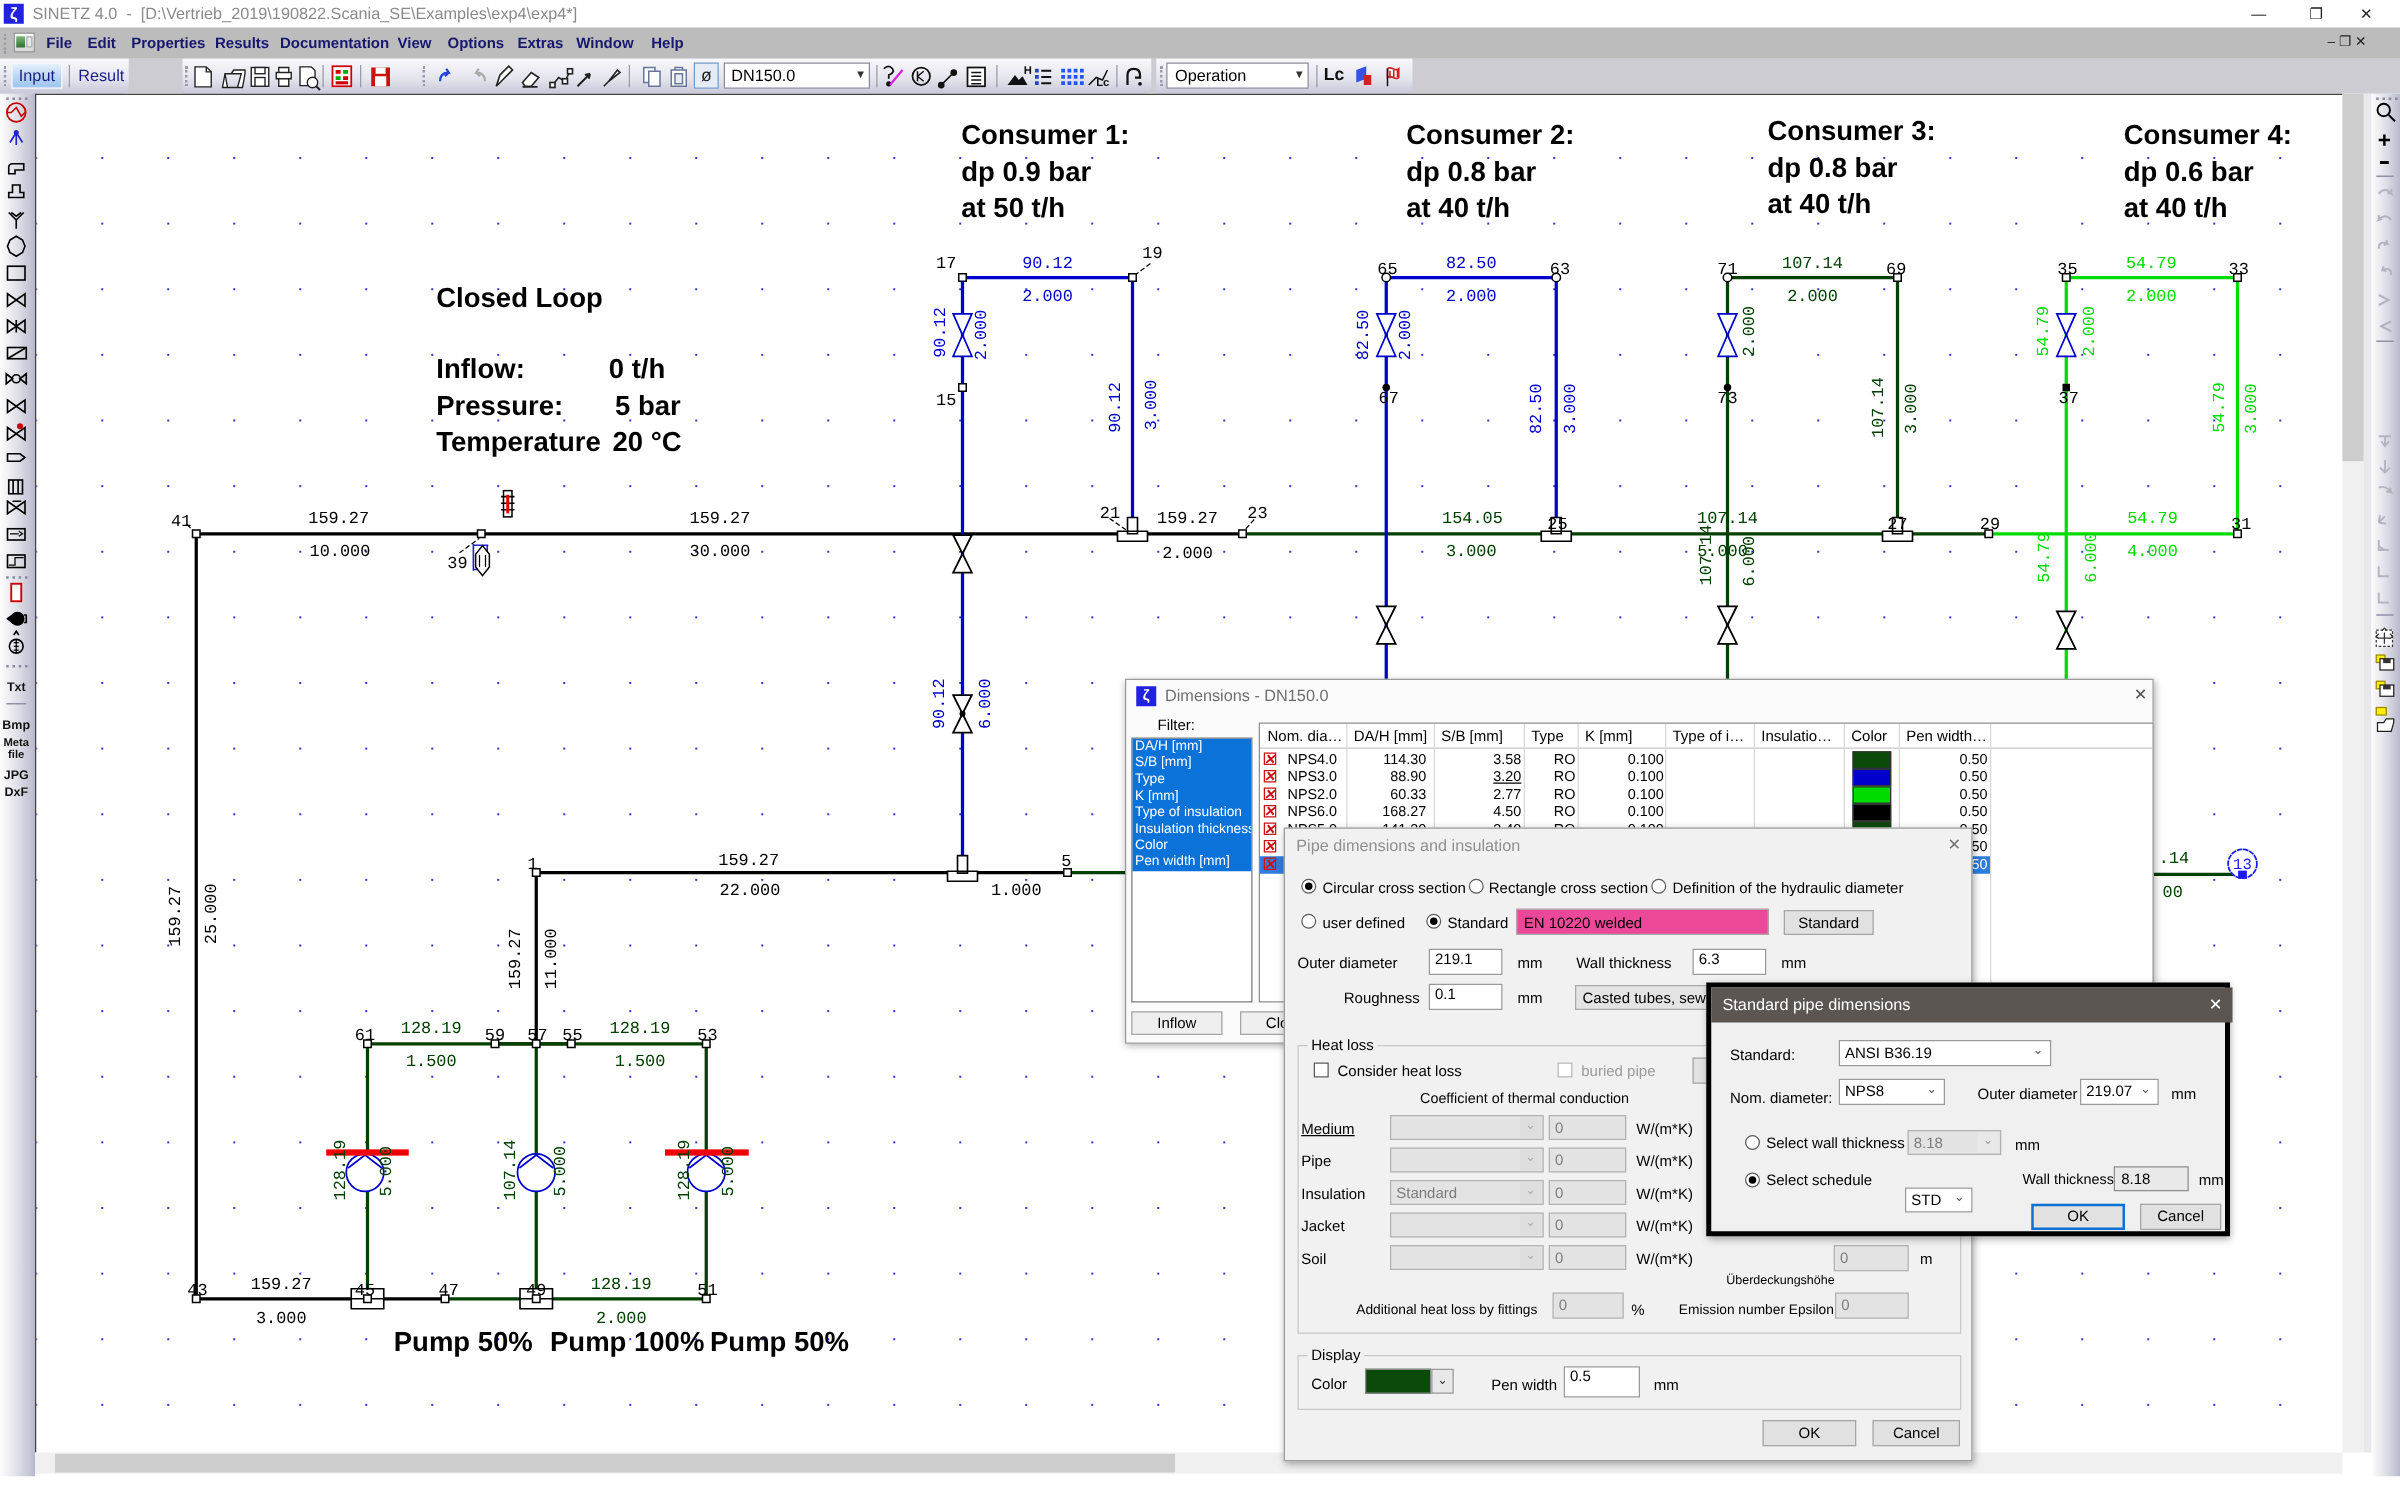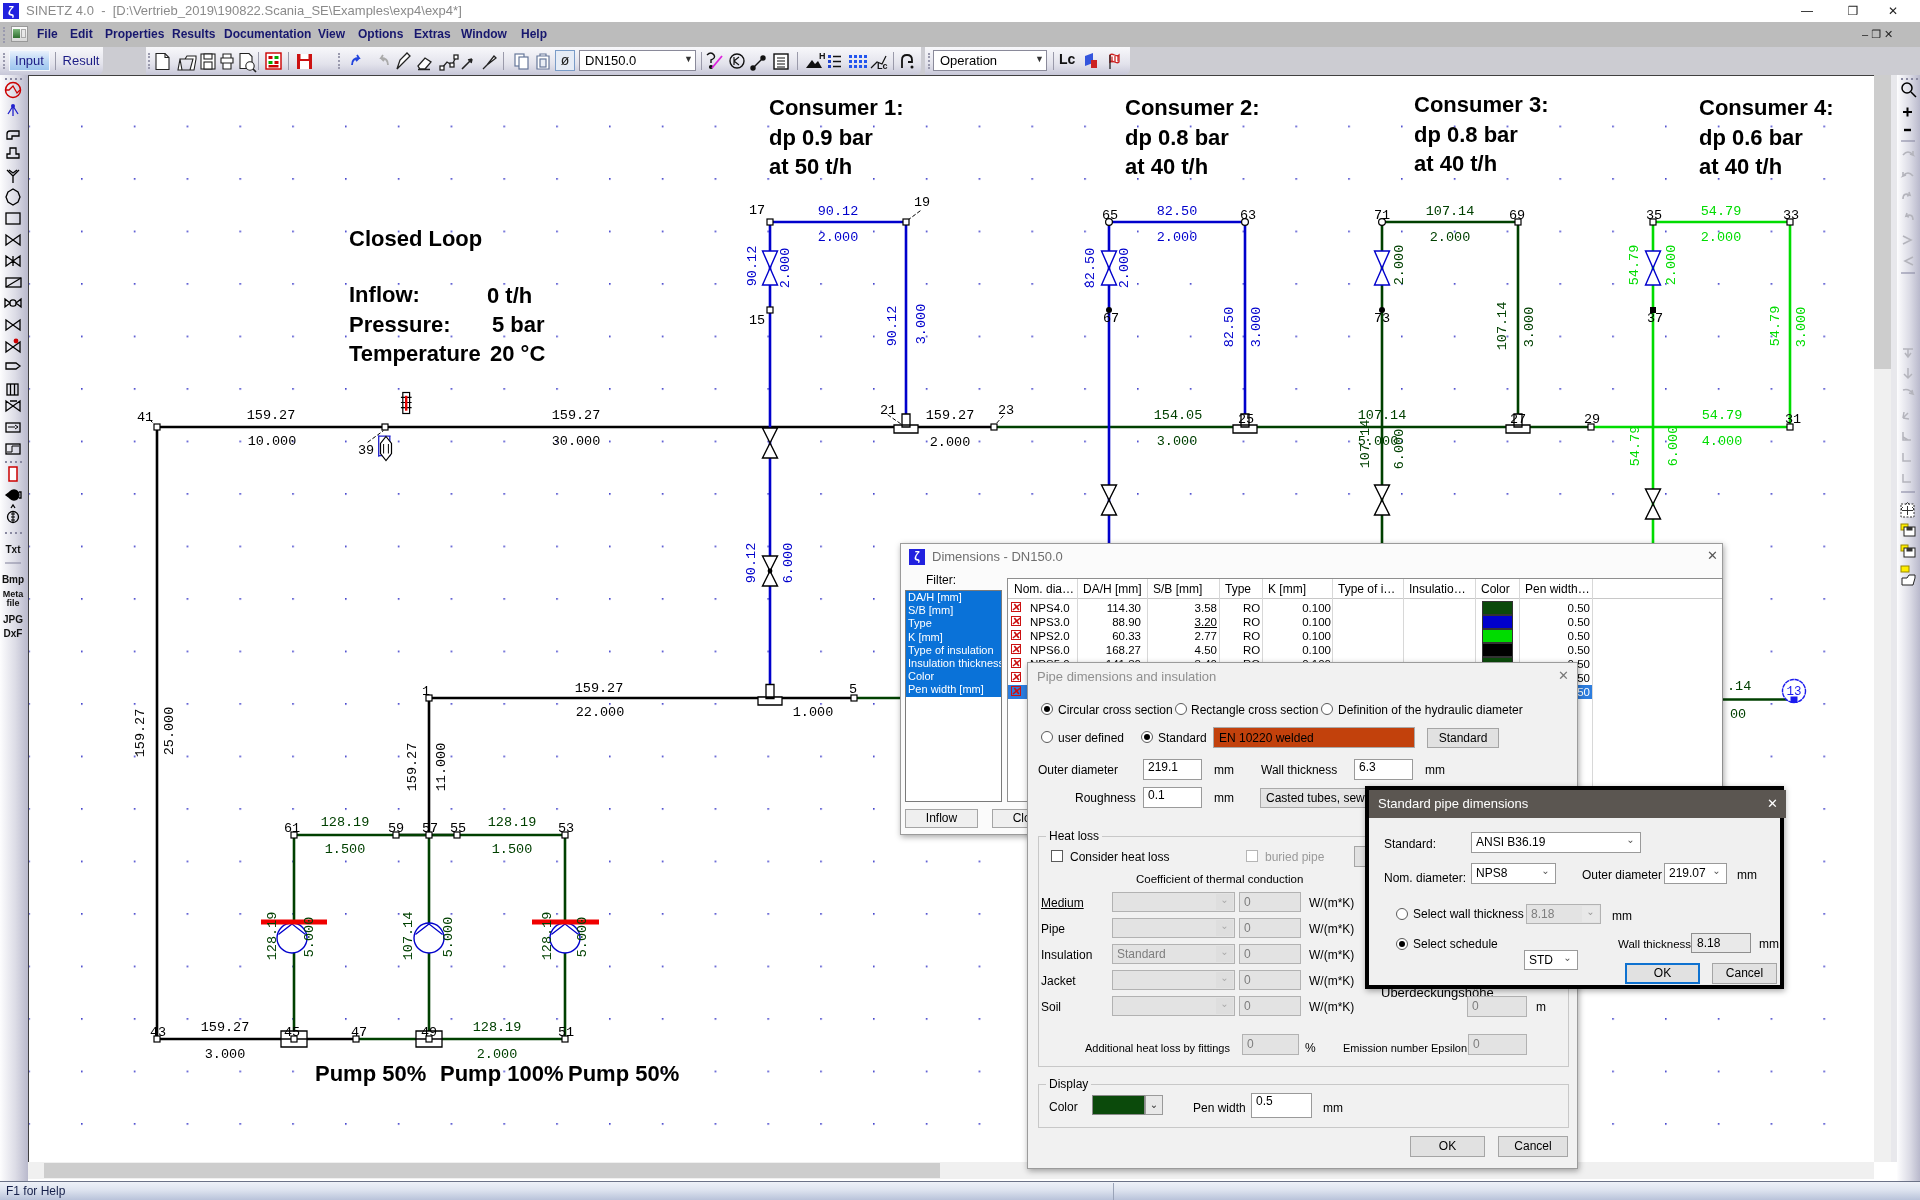--- a/index.html
+++ b/index.html
@@ -691,21 +691,21 @@
     <div class="radio sel" style="left:13px; top:40px;"></div>
       <div class="lbl" style="left:30px; top:40px;">Circular cross section</div>
     <div class="radio" style="left:147px; top:40px;"></div>
       <div class="lbl" style="left:163px; top:40px;">Rectangle cross section</div>
     <div class="radio" style="left:293px; top:40px;"></div>
       <div class="lbl" style="left:310px; top:40px;">Definition of the hydraulic diameter</div>
     <div class="radio" style="left:13px; top:68px;"></div>
       <div class="lbl" style="left:30px; top:68px;">user defined</div>
     <div class="radio sel" style="left:113px; top:68px;"></div>
       <div class="lbl" style="left:130px; top:68px;">Standard</div>
-    <div class="abs" style="left:185px; top:64px; width:202px; height:21px; background:#c2410c; border:1px solid #a9a9a9; font-size:12px; padding:3px 0 0 5px;">EN 10220 welded</div>
+    <div class="abs" style="left:185px; top:64px; width:202px; height:21px; background:#ec4899; border:1px solid #a9a9a9; font-size:12px; padding:3px 0 0 5px;">EN 10220 welded</div>
     <div class="btn" style="left:399px; top:65px; width:72px; height:20px; line-height:18px;">Standard</div>
     <div class="lbl" style="left:10px; top:100px;">Outer diameter</div>
     <div class="field" style="left:115px; top:96px; width:59px; height:21px;">219.1</div>
     <div class="lbl" style="left:186px; top:100px;">mm</div>
     <div class="lbl" style="left:233px; top:100px;">Wall thickness</div>
     <div class="field" style="left:326px; top:96px; width:59px; height:21px;">6.3</div>
     <div class="lbl" style="left:397px; top:100px;">mm</div>
     <div class="lbl" style="left:47px; top:128px;">Roughness</div>
     <div class="field" style="left:115px; top:124px; width:59px; height:21px;">0.1</div>
     <div class="lbl" style="left:186px; top:128px;">mm</div>
@@ -739,21 +739,21 @@
     <div class="gfield" style="left:84px; top:307px; width:123px; height:20px;">
         <span class="combo-arrow" style="background:#dedede; color:#aaa;">⌄</span>
       </div>
     <div class="gfield" style="left:211px; top:307px; width:62px; height:20px; padding-top:2px;">0</div>
     <div class="lbl" style="left:281px; top:311px;">W/(m*K)</div>
     <div class="gfield" style="left:84px; top:333px; width:123px; height:20px;">
         <span class="combo-arrow" style="background:#dedede; color:#aaa;">⌄</span>
       </div>
     <div class="gfield" style="left:211px; top:333px; width:62px; height:20px; padding-top:2px;">0</div>
     <div class="lbl" style="left:281px; top:337px;">W/(m*K)</div>
-    <div class="lbl" style="left:337px; top:322px; font-size:13px;padding-left:16px;">Überdeckungshöhe</div>
+    <div class="lbl" style="left:337px; top:356px; font-size:10px;padding-left:16px;">Überdeckungshöhe</div>
     <div class="gfield" style="left:439px; top:333px; width:60px; height:21px; padding-top:2px;">0</div>
     <div class="lbl" style="left:508px; top:337px;">m</div>
     <div class="lbl" style="left:57px; top:379px; font-size:11px;">Additional heat loss by fittings</div>
     <div class="gfield" style="left:214px; top:371px; width:57px; height:21px; padding-top:2px;">0</div>
     <div class="lbl" style="left:277px; top:378px;">%</div>
     <div class="lbl" style="left:315px; top:379px; font-size:11px;">Emission number Epsilon</div>
     <div class="gfield" style="left:440px; top:371px; width:59px; height:21px; padding-top:2px;">0</div>
     <div class="groupbox" style="left:10px; top:421px; width:531px; height:44px;"></div>
     <div class="abs" style="left:18px; top:414px; font-size:12px; background:#f1f1f1; padding:0 3px;">Display</div>
     <div class="lbl" style="left:21px; top:437px;">Color</div>
@@ -784,17 +784,13 @@
     <div class="radio sel" style="left:27px; top:148px;"></div>
       <div class="lbl" style="left:44px; top:147px;">Select schedule</div>
     <div class="field" style="left:155px; top:160px; width:54px; height:20px; padding-top:2px;">STD<span class="combo-arrow" style="background:#fff; color:#555;">⌄</span></div>
     <div class="lbl" style="left:249px; top:148px; font-size:11.5px;">Wall thickness</div>
     <div class="abs" style="left:322px; top:143px; width:60px; height:20px; background:#e9e9e9; border:1px solid #8f8f8f; font-size:12px; padding:2px 0 0 5px;">8.18</div>
     <div class="lbl" style="left:390px; top:147px;">mm</div>
     <div class="btn" style="left:256px; top:173px; width:75px; height:21px; line-height:17px; border:2px solid #0f72d0;">OK</div>
     <div class="btn" style="left:343px; top:173px; width:65px; height:21px; line-height:19px;">Cancel</div>
   </div>
 
-  <div id="statusbar" class="abs">
-      <span style="position:absolute; left:6px; top:2px;">F1 for Help</span>
-    <div class="abs" style="left:1113px; top:1px; width:1px; height:18px; background:#9aa3b8;"></div>
-  </div>
 </div>
 
 </body></html>

